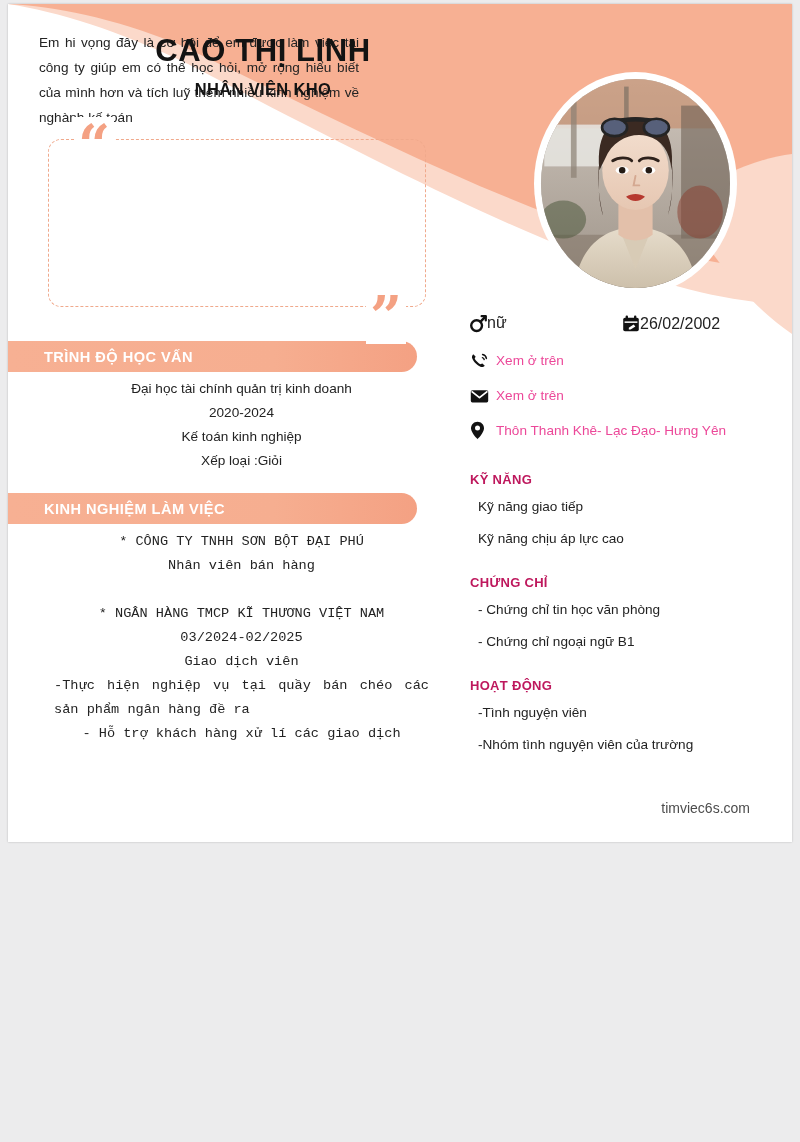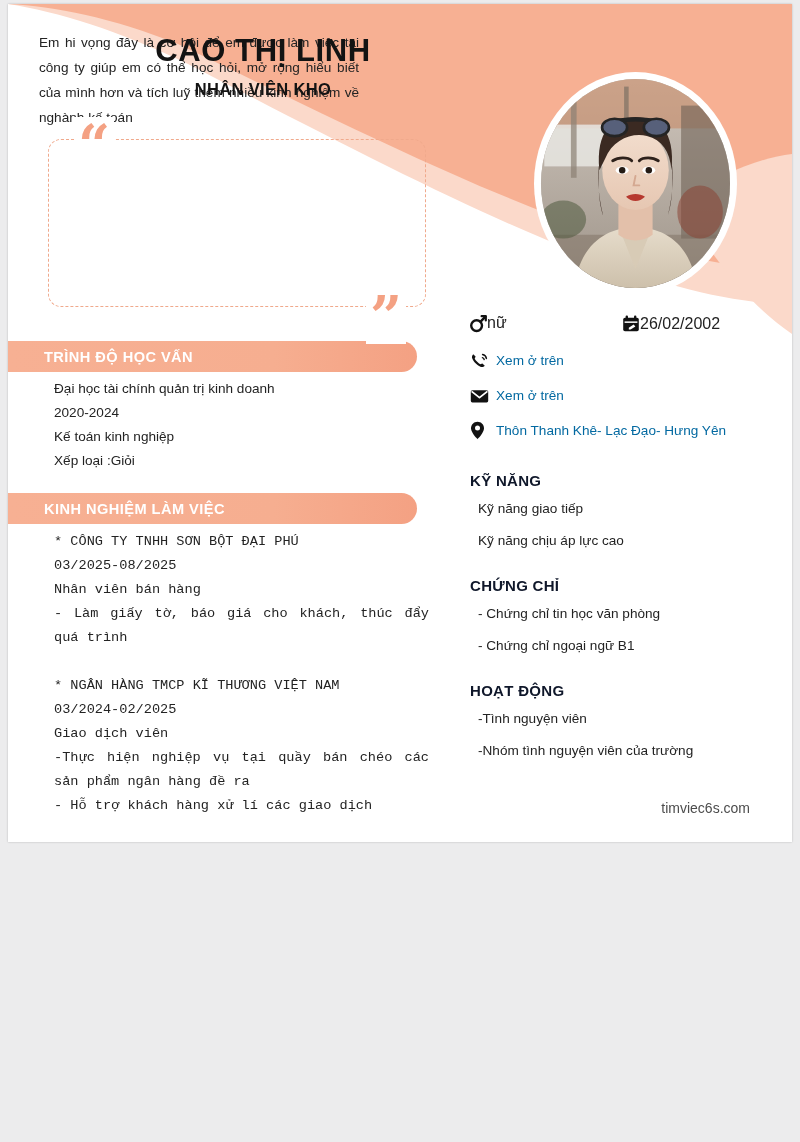--- a/index.html
+++ b/index.html
@@ -138,21 +138,21 @@
     position: absolute;
     left: 46px;
     width: 375px;
     z-index: 4;
     color: #232323;
     font-size: 13.6px;
     line-height: 24px;
   }
   #edu-body { top: 373px; }
   #exp-body { top: 526px; font-family: Liberation Mono, monospace; }
-  .lcol p { margin: 0; }
+  .lcol p { margin: 0; text-align: center; }
   .lcol .just { text-align: justify; text-align-last: left; }
   .gap { height: 24px; }
 
   
   #rcol {
     position: absolute;
     left: 462px; top: 304px;
     width: 310px;
     z-index: 4;
     color: #232323;
@@ -166,35 +166,35 @@
     width: 26px;
     flex: 0 0 26px;
     display: flex;
     align-items: center;
     justify-content: flex-start;
   }
   .contact-row .ico svg { display: block; }
   .contact-row .txt {
     font-size: 13.6px;
     line-height: 1;
-    color: #0369a1;
+    color: #ec4899;
   }
   #row-gender-date {
     display: flex;
     align-items: center;
     height: 35px;
   }
   #row-gender-date .half { display: flex; }
   #row-gender-date .half:first-child { width: 152px; }
 
   .sec-head {
-    font-size: 15px;
+    font-size: 13px;
     font-weight: bold;
     letter-spacing: .3px;
-    color: #0f172a;
+    color: #be185d;
     margin-top: 24px;
     margin-bottom: 4px;
   }
   .sec-body {
     font-size: 13.6px;
     line-height: 24px;
     color: #232323;
   }
   .sec-body p { margin: 8px; }
   .sec-body .just { text-align: justify; text-align-last: left; }
@@ -304,23 +304,21 @@
     <p>2020-2024</p>
     <p>Kế toán kinh nghiệp</p>
     <p>Xếp loại :Giỏi</p>
   </div>
 
   <div class="pill" id="pill-exp">
     <span>KINH NGHIỆM LÀM VIỆC</span>
   </div>
   <div class="lcol" id="exp-body">
     <p>* CÔNG TY TNHH SƠN BỘT ĐẠI PHÚ</p>
-    <p>03/2025-08/2025</p>
     <p>Nhân viên bán hàng</p>
-    <p class="just">- Làm giấy tờ, báo giá cho khách, thúc đẩy quá trình</p>
     <div class="gap"></div>
     <p>* NGÂN HÀNG TMCP KĨ THƯƠNG VIỆT NAM</p>
     <p>03/2024-02/2025</p>
     <p>Giao dịch viên</p>
     <p class="just">-Thực hiện nghiệp vụ tại quầy bán chéo các sản phẩm ngân hàng đề ra</p>
     <p>- Hỗ trợ khách hàng xử lí các giao dịch</p>
   </div>
 
   <div id="rcol">
 

